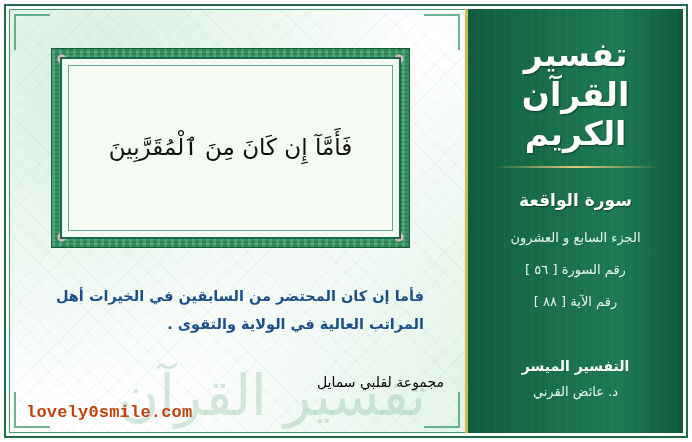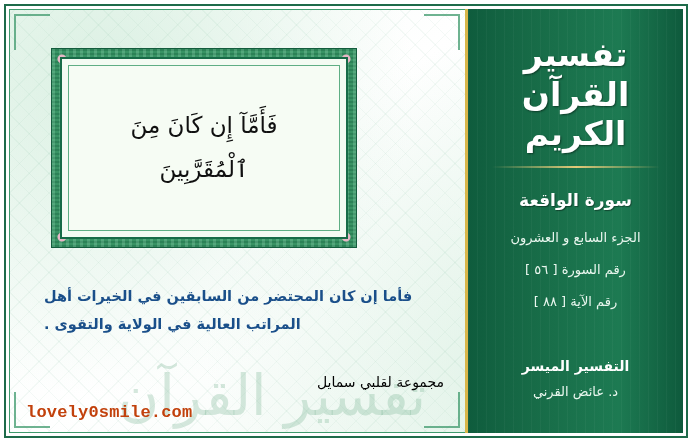--- a/index.html
+++ b/index.html
@@ -126,21 +126,21 @@
     color: #eaf7ef;
     direction: rtl;
     margin-bottom: 34px;
   }
 
   
   .ayah-outer {
     position: absolute;
     left: 51px;
     top: 48px;
-    width: 306px;
+    width: 359px;
     height: 200px;
     box-sizing: border-box;
     background:
       repeating-linear-gradient(0deg, #2f8a5c 0 2px, #3c9c6a 2px 4px);
     border: 1px solid #14past;
     border: 1px solid #145c3d;
     padding: 17px;
   }
   .ayah-orn {
     position: absolute;
@@ -187,21 +187,21 @@
     padding: 0 14px;
   }
 
   
   .tafsir-body {
     position: absolute;
     left: 44px;
     top: 282px;
     width: 380px;
     direction: rtl;
-    text-align: left;
+    text-align: right;
     font-size: 14.5px;
     font-weight: bold;
     color: #1a4f8a;
     line-height: 1.95;
     font-family: "DejaVu Sans", sans-serif;
   }
 
   
   .watermark {
     position: absolute;

